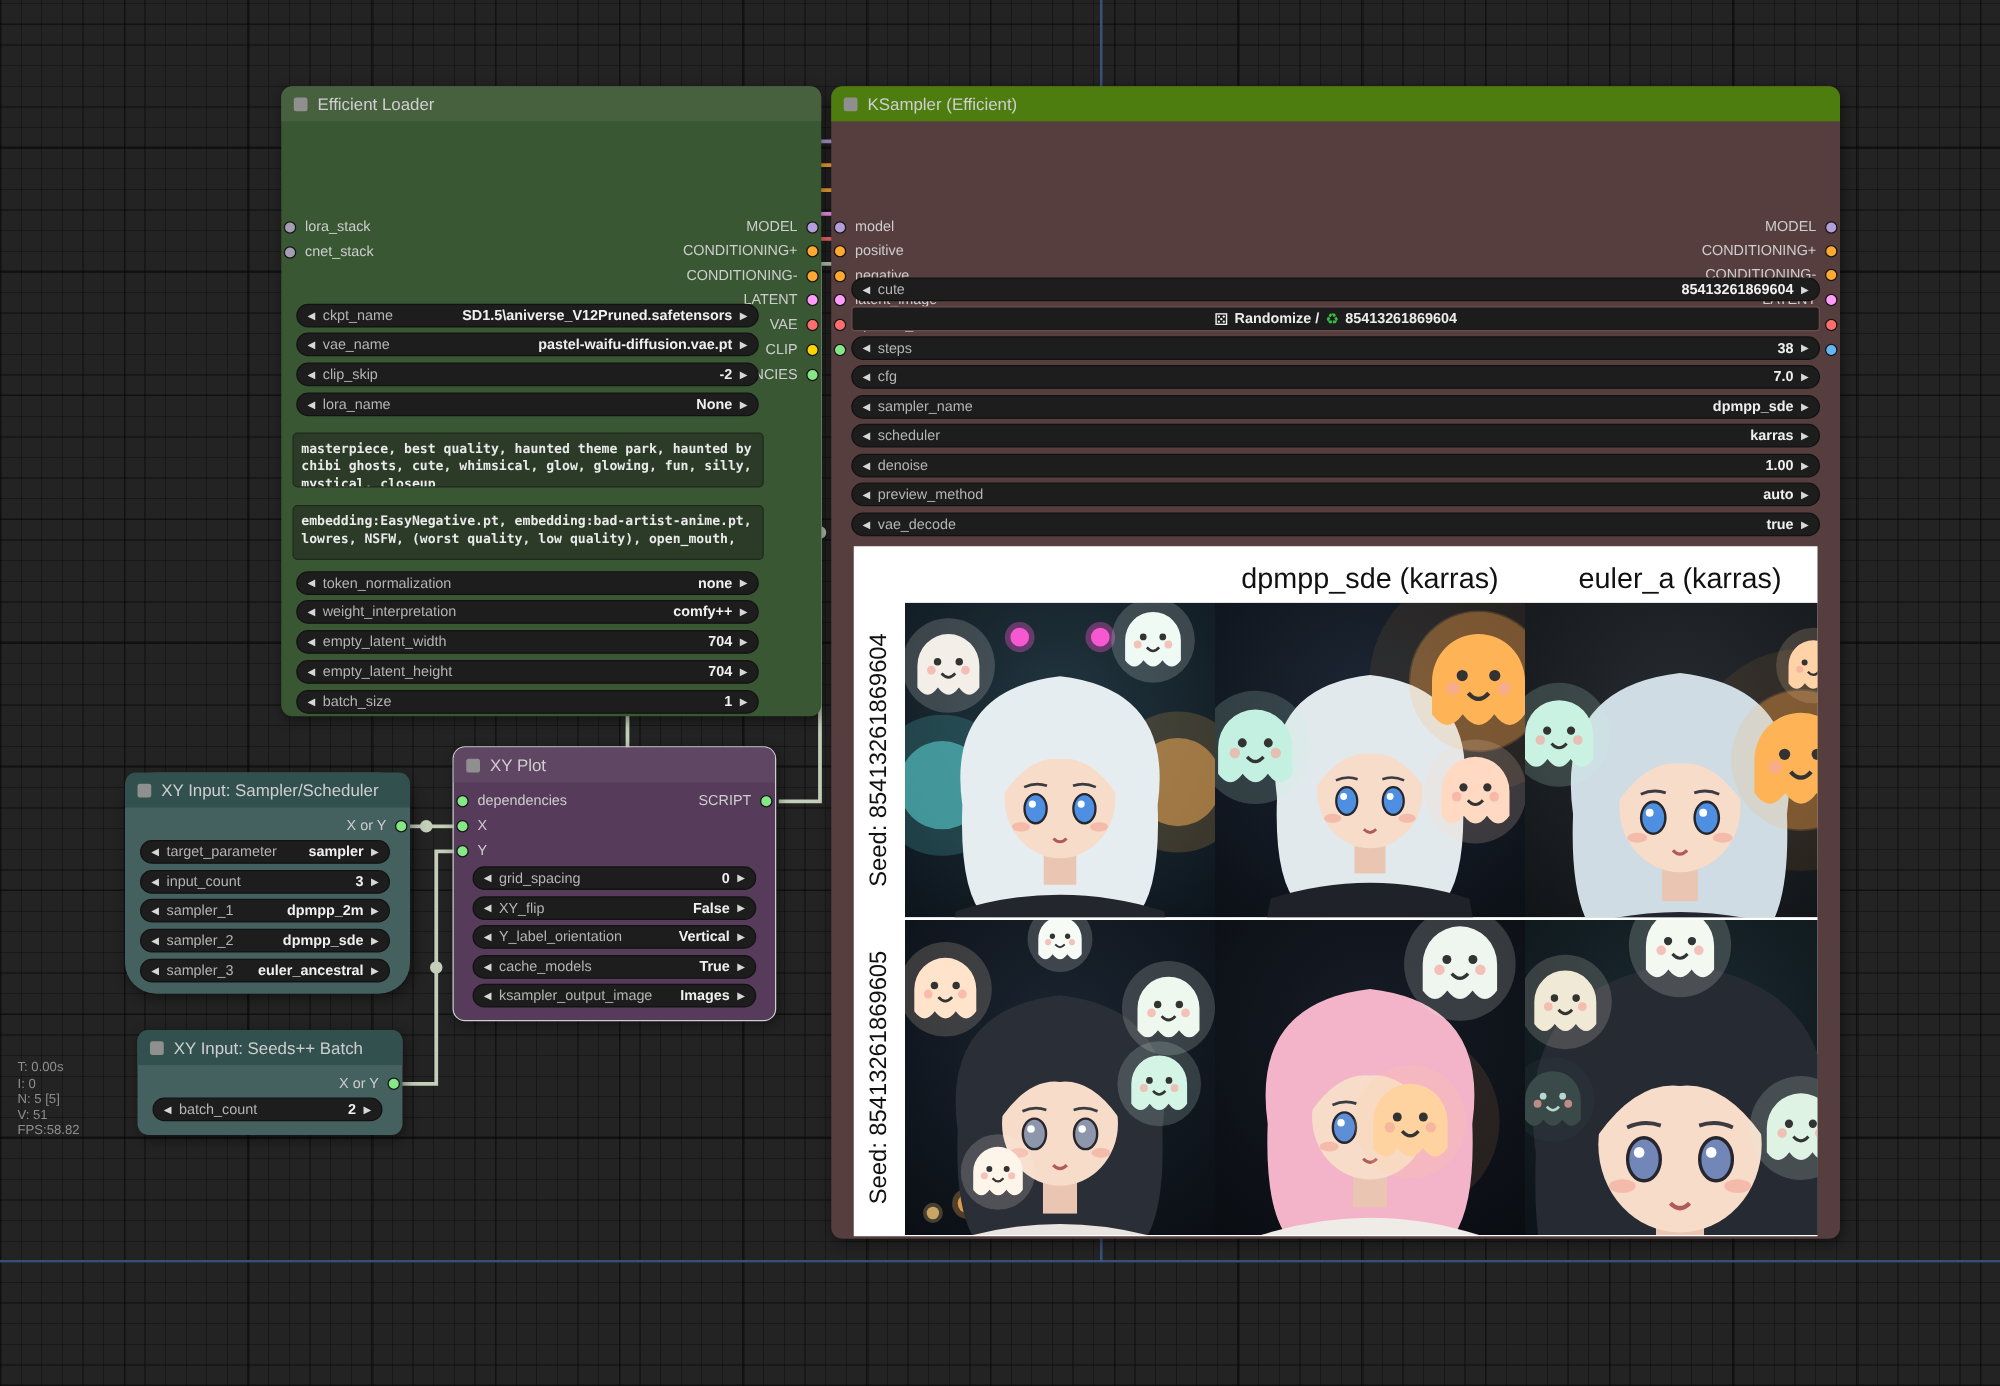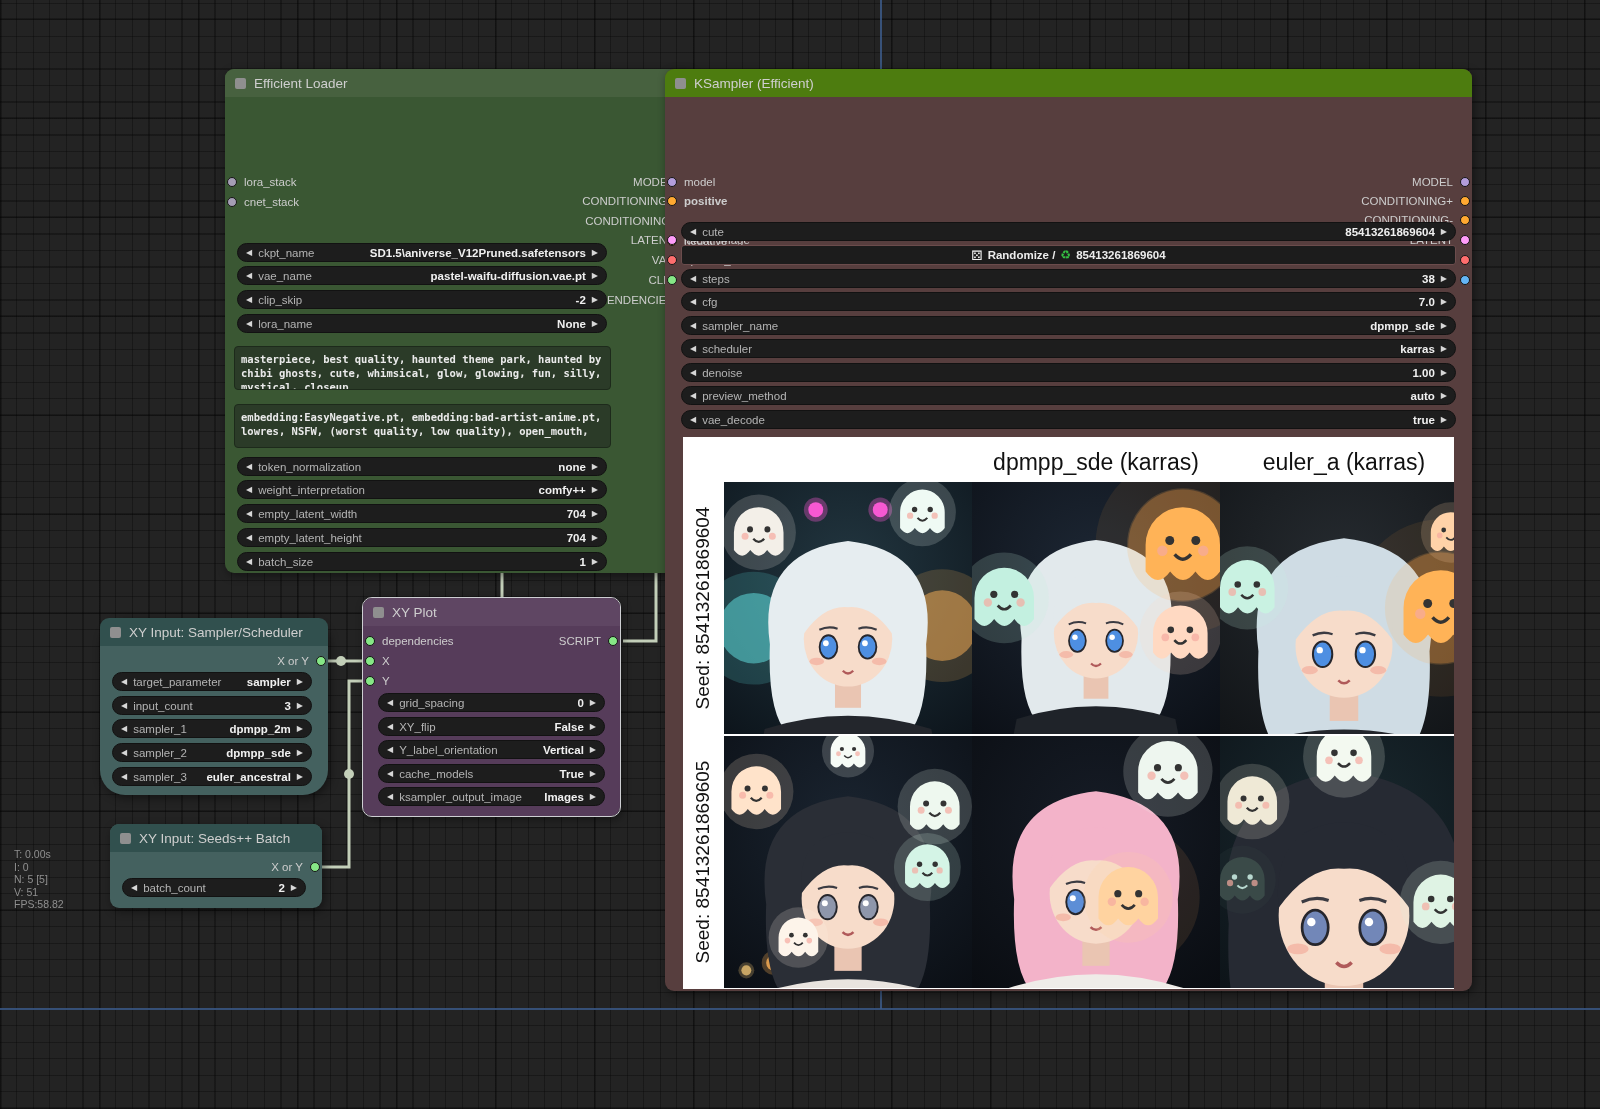--- a/index.html
+++ b/index.html
@@ -110,21 +110,21 @@
 
     <polyline points="613,231 502,231 502,641 369,641" fill="none" stroke="#c3cfb9" stroke-width="3"></polyline>
     <polyline points="623,641 656,641 656,211 671,211" fill="none" stroke="#c3cfb9" stroke-width="3"></polyline>
     <circle cx="656" cy="426" r="5" fill="#c3cfb9"></circle>
     <polyline points="313,661 369,661" fill="none" stroke="#c3cfb9" stroke-width="3"></polyline>
     <circle cx="341" cy="661" r="5" fill="#c3cfb9"></circle>
     <polyline points="313,867 349,867 349,681 369,681" fill="none" stroke="#c3cfb9" stroke-width="3"></polyline>
     <circle cx="349" cy="774" r="5" fill="#c3cfb9"></circle>
   </svg>
 
-  <div class="node n-loader" style="left:225px;top:69px;width:432px;height:504px;padding-left:36px;">
+  <div class="node n-loader" style="left:225px;top:69px;width:432px;height:504px;">
     <div class="ntitle">
       <span class="tbox"></span>
       <span>Efficient Loader</span>
     </div>
     <div class="nbody"></div>
 
     <div class="port in" style="left:2px;top:106px;">
       <span class="pdot c-gray"></span>
       <span>lora_stack</span>
     </div>
@@ -235,25 +235,25 @@
     <div class="ntitle">
       <span class="tbox"></span>
       <span>KSampler (Efficient)</span>
     </div>
     <div class="nbody"></div>
 
     <div class="port in" style="left:2px;top:106px;">
       <span class="pdot c-model"></span>
       <span>model</span>
     </div>
-    <div class="port in" style="left:2px;top:125px;font-weight:bold;">
+    <div class="port in" style="left:2px;top:125px;">
       <span class="pdot c-cond"></span>
       <span>positive</span>
     </div>
-    <div class="port in" style="left:2px;top:145px;margin-top:20px;">
+    <div class="port in" style="left:2px;top:145px;">
       <span class="pdot c-cond"></span>
       <span>negative</span>
     </div>
     <div class="port in" style="left:2px;top:164px;">
       <span class="pdot c-latent"></span>
       <span>latent_image</span>
     </div>
     <div class="port in" style="left:2px;top:184px;">
       <span class="pdot c-vae"></span>
       <span>optional_vae</span>

